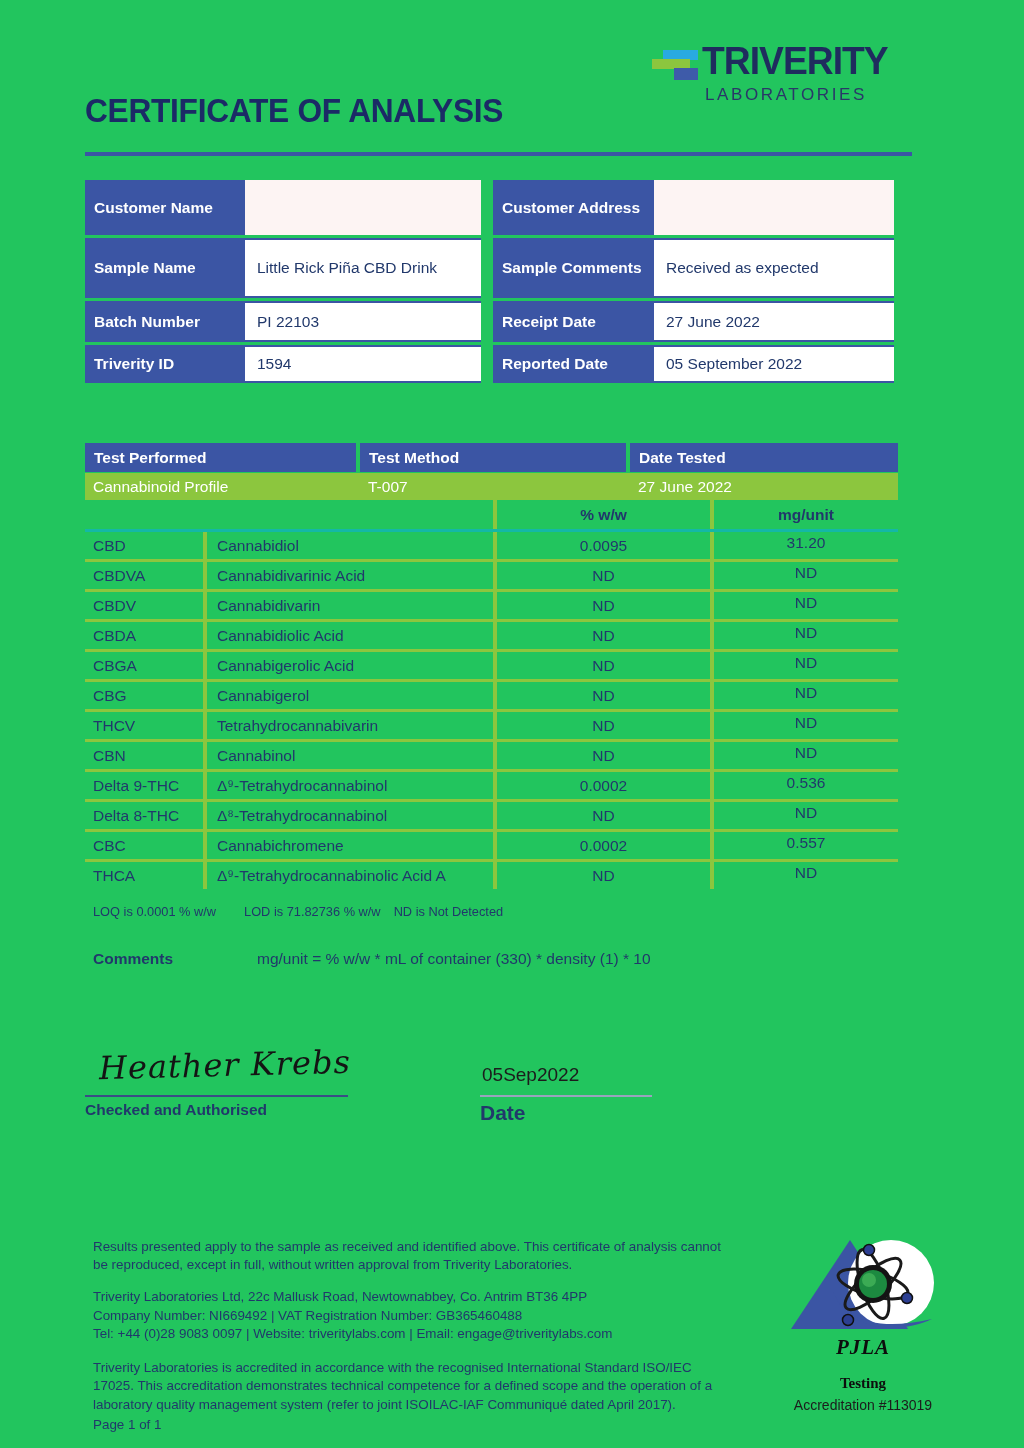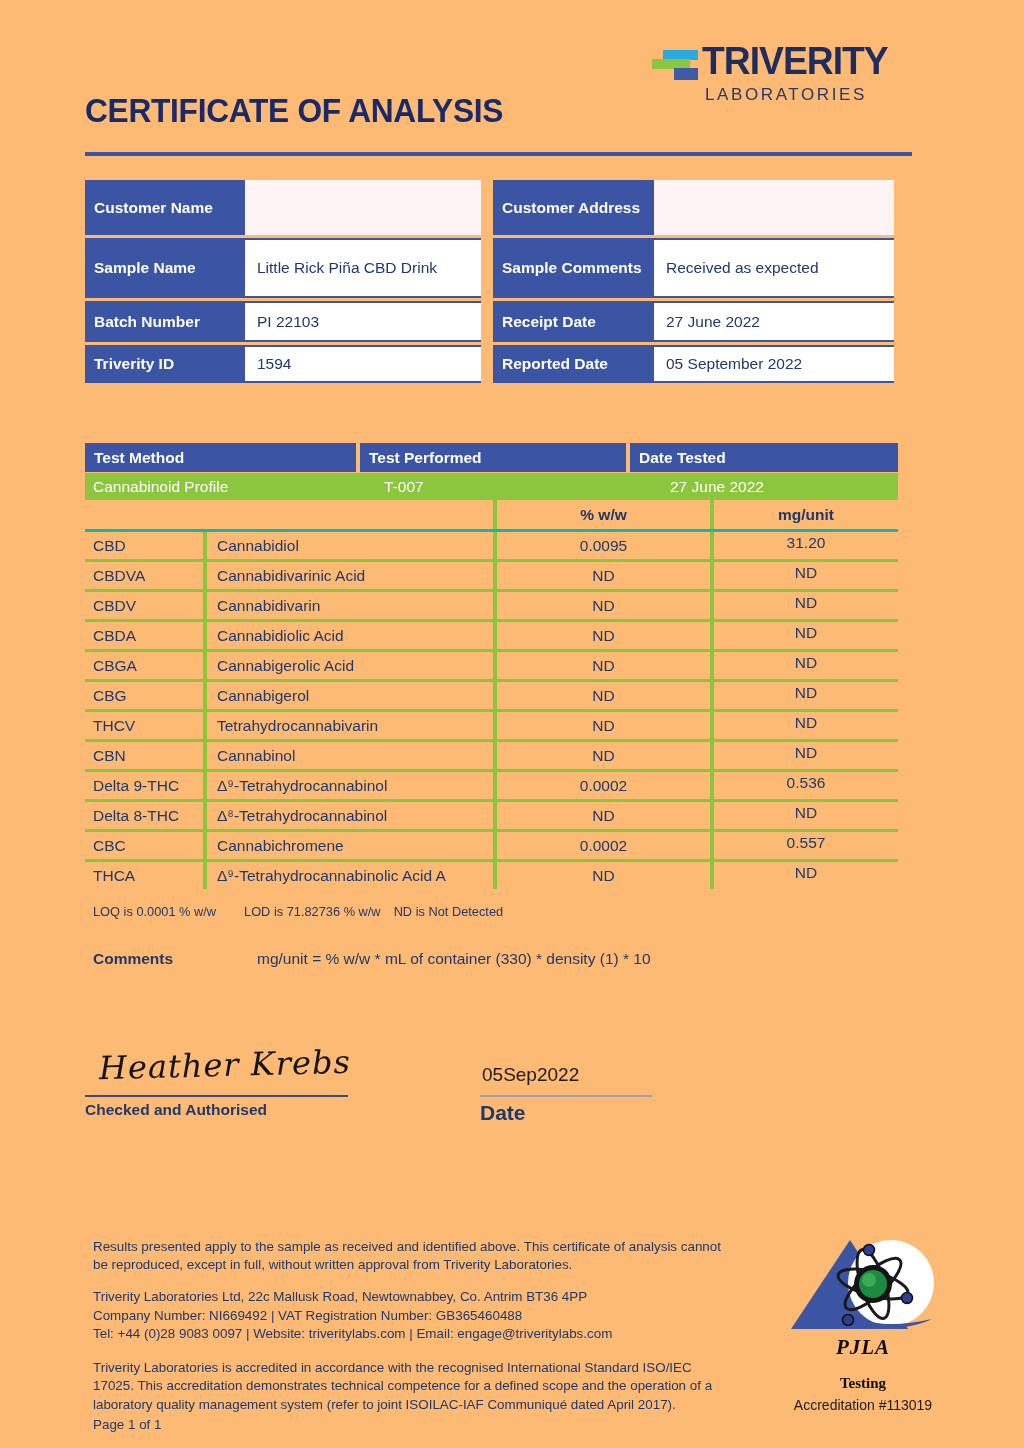--- a/index.html
+++ b/index.html
@@ -1,16 +1,16 @@
 <!DOCTYPE html>
 <html><head>
 <meta charset="utf-8">
 <style>
   html,body{margin:0;padding:0;background:#ffffff;}
-  .page{position:relative;width:1024px;height:1448px;background:#fdba74;overflow:hidden;
+  .page{position:relative;width:1024px;height:1448px;background:#22c55e;overflow:hidden;
         font-family:"Liberation Sans","DejaVu Sans",sans-serif;color:#21386b;}
 
   
   .brand{position:absolute;left:648px;top:38px;width:280px;height:80px;}
   .brand .bar{position:absolute;}
   .bar.cyan{left:15px;top:12px;width:35px;height:10px;background:#29aae1;}
   .bar.grn {left:4px; top:21px;width:38px;height:10px;background:#8cc63e;}
   .bar.blu {left:26px;top:30px;width:24px;height:12px;background:#3e5ba9;}
   .brand-name{position:absolute;left:54px;top:2px;font-size:38px;font-weight:bold;
               letter-spacing:-1px;color:#1f2c5e;transform:scaleX(0.98);transform-origin:left;}
@@ -31,21 +31,21 @@
   .ival.blank{border:none;background:#fdf4f3;}
   .ispacer{background:transparent;}
   .r0{height:55px;} .r1{height:60px;} .r2{height:41px;} .r3{height:38px;}
 
   
   .tt{position:absolute;left:85px;top:443px;width:813px;}
   .tt-header{display:grid;grid-template-columns:271px 266px 268px;column-gap:4px;}
   .th{background:#3b55a4;color:#fff;font-weight:bold;font-size:15.5px;height:29px;
       display:flex;align-items:center;padding-left:9px;box-sizing:border-box;}
   .tt-green{margin-top:1px;height:27px;background:#8cc63e;display:grid;
-            grid-template-columns:275px 270px 268px;align-items:center;color:#fff;font-size:15.5px;gap:16px;}
+            grid-template-columns:275px 270px 268px;align-items:center;color:#fff;font-size:15.5px;}
   .tt-green span{padding-left:8px;}
   .tt-units{display:grid;grid-template-columns:408px 4px 213px 4px 184px;height:29px;
             border-bottom:3px solid #14b8a6;}
   .uhead{display:flex;align-items:center;justify-content:center;font-weight:bold;
          font-size:15.5px;color:#21386b;}
   .trow{display:grid;grid-template-columns:118px 4px 286px 4px 213px 4px 184px;height:27px;
         border-bottom:3px solid #8cc63e;}
   .trow.last{border-bottom:none;}
   .vsep{background:#8cc63e;}
   .c{display:flex;align-items:center;font-size:15.5px;color:#21386b;overflow:hidden;}
@@ -120,22 +120,22 @@
       <div class="ival r2">27 June 2022</div>
       <div class="ilabel r3">Triverity ID</div>
       <div class="ival r3">1594</div>
       <div class="ispacer r3"></div>
       <div class="ilabel r3">Reported Date</div>
       <div class="ival r3">05 September 2022</div>
     </div>
 
   <div class="tt">
     <div class="tt-header">
+      <div class="th">Test Performed</div>
       <div class="th">Test Method</div>
-      <div class="th">Test Performed</div>
       <div class="th">Date Tested</div>
     </div>
     <div class="tt-green">
       <span>Cannabinoid Profile</span>
       <span>T-007</span>
       <span>27 June 2022</span>
     </div>
     <div class="tt-units">
       <div></div>
       <div class="vsep"></div>

